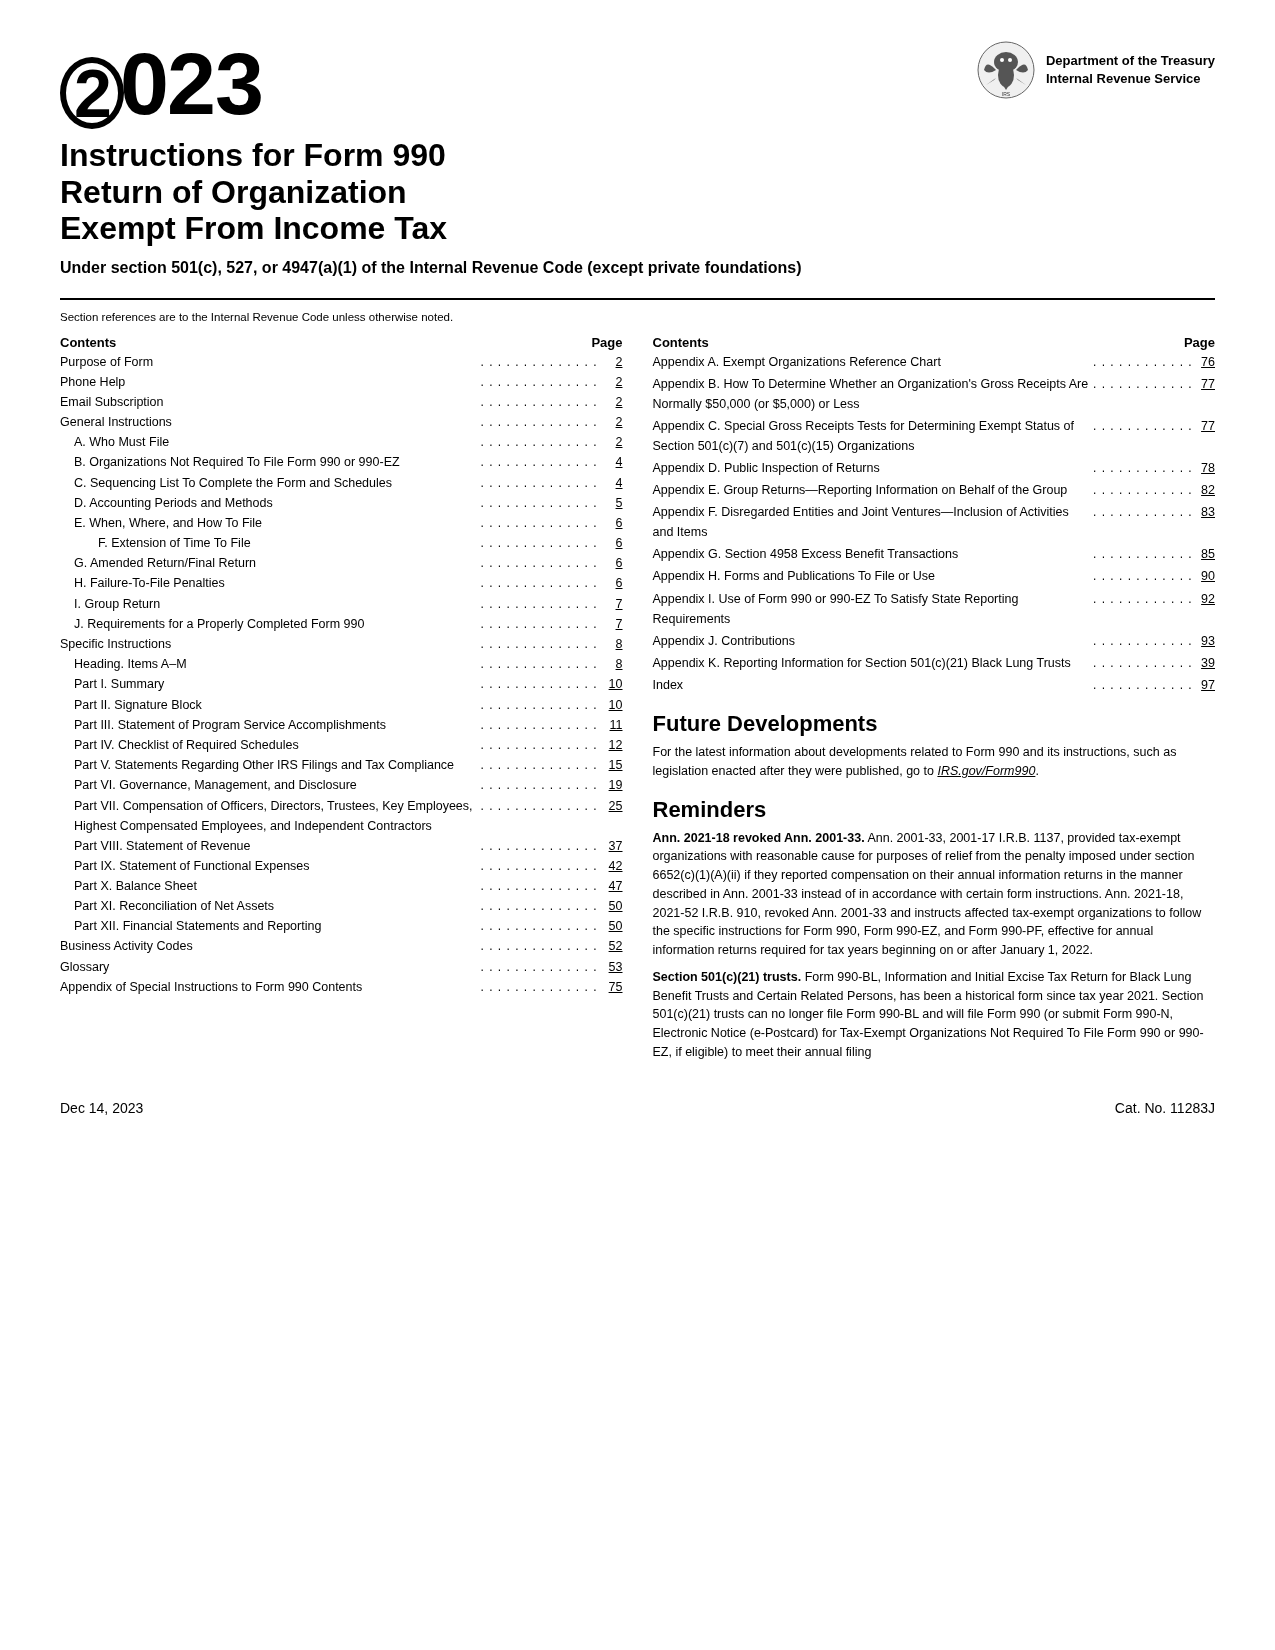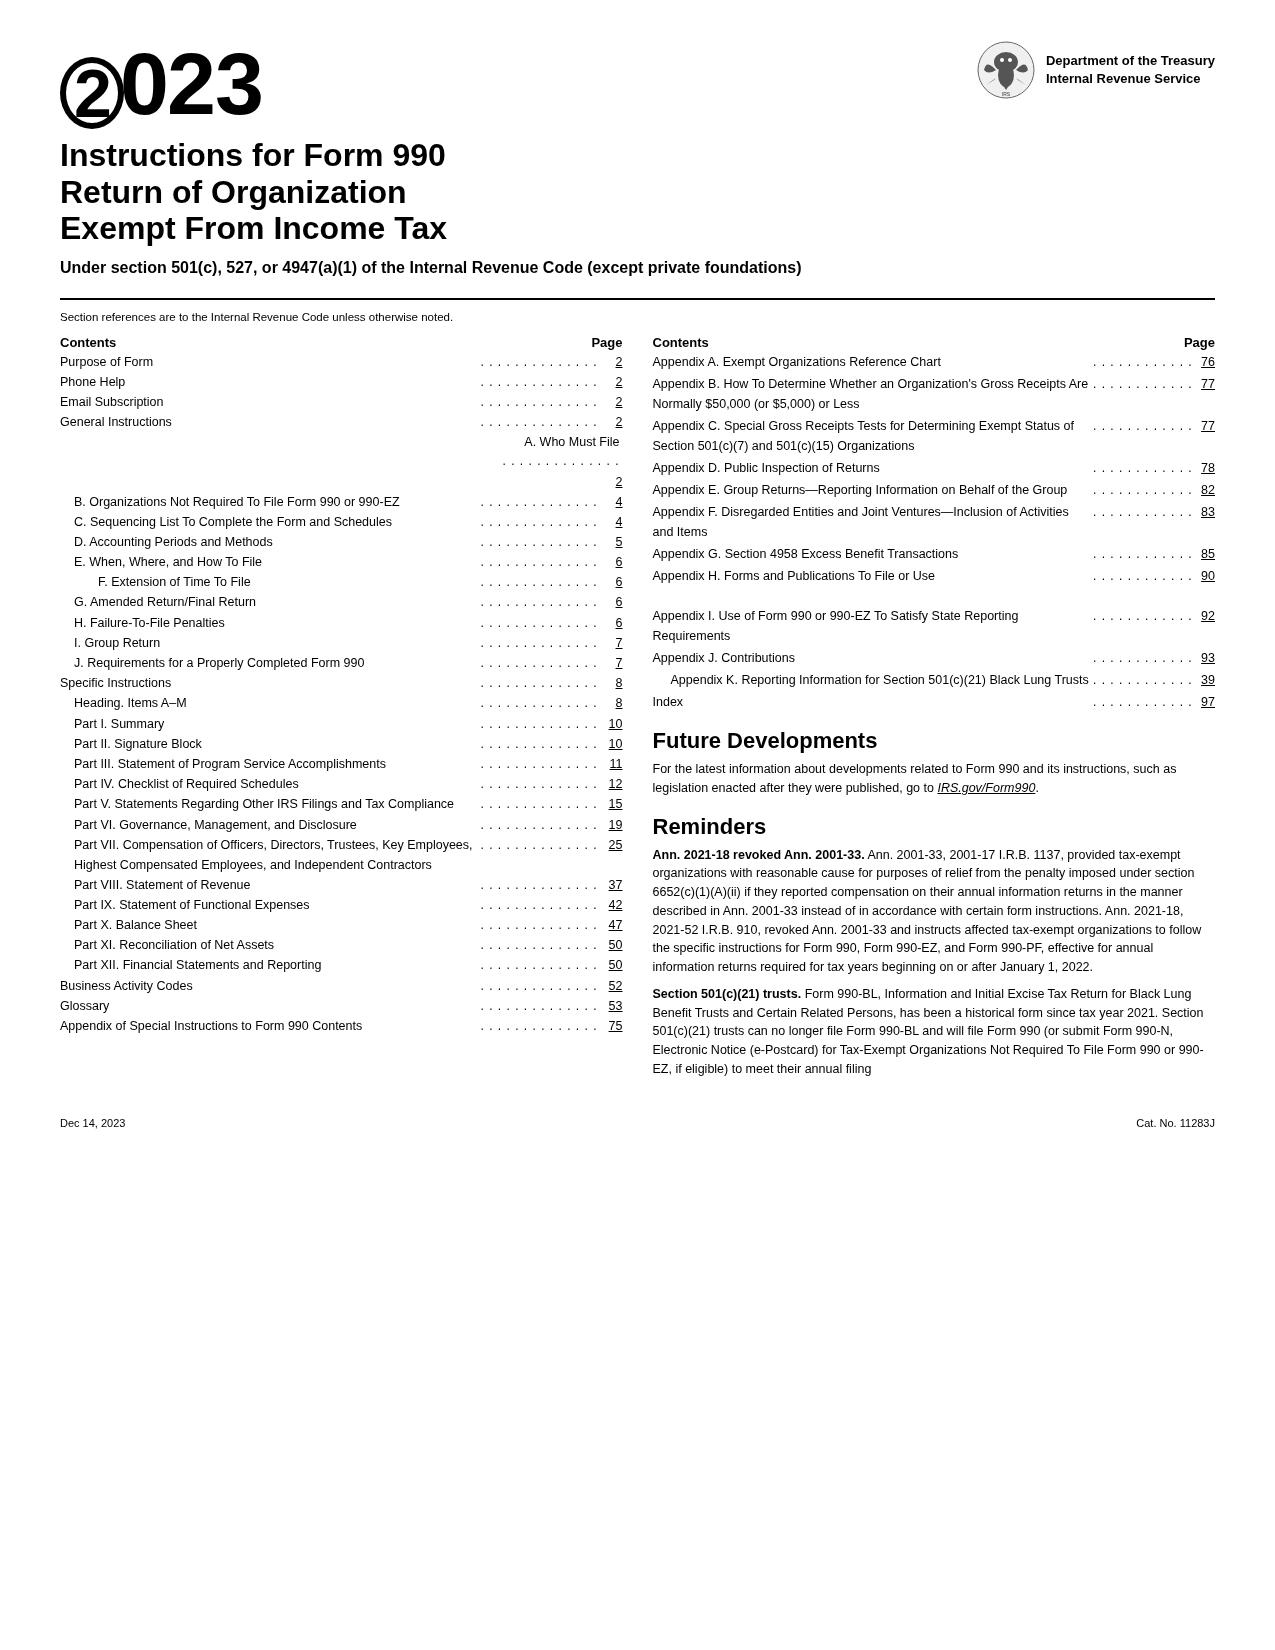--- a/index.html
+++ b/index.html
@@ -126,21 +126,21 @@
 
     .body-text a {
       color: #000;
       text-decoration: underline;
     }
 
     .footer-row {
       display: flex;
       justify-content: space-between;
       margin-top: 30px;
-      font-size: 11px;
+      font-size: 14px;
     }
   </style>
 </head>
 <body>
 
 <div class="header-area">
   <div>
     <div class="year-title">
       <span class="zero">2</span><span class="rest">0<span style="letter-spacing:-1px">23</span></span>
     </div>
@@ -203,21 +203,21 @@
         <div style="display: flex; justify-content: space-between; align-items: baseline; font-size: 12.5px; line-height: 1.6;">
           <span style="flex: 1 1 0%; padding-right: 3px; min-width: 0px;">Email Subscription</span>
           <span style="white-space: nowrap; overflow: hidden; max-width: 120px; letter-spacing: 1px; font-size: 12px;"> . . . . . . . . . . . . . . . . . . . . </span>
           <span style="text-decoration: underline; min-width: 20px; text-align: right; margin-left: 2px;">2</span>
         </div>
         <div style="display: flex; justify-content: space-between; align-items: baseline; font-size: 12.5px; line-height: 1.6;">
           <span style="flex: 1 1 0%; padding-right: 3px; min-width: 0px;">General Instructions</span>
           <span style="white-space: nowrap; overflow: hidden; max-width: 120px; letter-spacing: 1px; font-size: 12px;"> . . . . . . . . . . . . . . . . . . . . </span>
           <span style="text-decoration: underline; min-width: 20px; text-align: right; margin-left: 2px;">2</span>
         </div>
-        <div style="display: flex; justify-content: space-between; align-items: flex-end; font-size: 12.5px; line-height: 1.6; padding-left: 14px; flex-direction: column;">
+        <div style="display: flex; justify-content: space-between; align-items: center; font-size: 12.5px; line-height: 1.6; padding-left: 14px;">
           <span style="flex: 1 1 0%; padding-right: 3px; min-width: 0px;">A. Who Must File</span>
           <span style="white-space: nowrap; overflow: hidden; max-width: 120px; letter-spacing: 1px; font-size: 12px;"> . . . . . . . . . . . . . . . . . . . . </span>
           <span style="text-decoration: underline; min-width: 20px; text-align: right; margin-left: 2px;">2</span>
         </div>
         <div style="display: flex; justify-content: space-between; align-items: baseline; font-size: 12.5px; line-height: 1.6; padding-left: 14px;">
           <span style="flex: 1 1 0%; padding-right: 3px; min-width: 0px;">B. Organizations Not Required To File Form 990 or 990-EZ</span>
           <span style="white-space: nowrap; overflow: hidden; max-width: 120px; letter-spacing: 1px; font-size: 12px;"> . . . . . . . . . . . . . . . . . . . . </span>
           <span style="text-decoration: underline; min-width: 20px; text-align: right; margin-left: 2px;">4</span>
         </div>
         <div style="display: flex; justify-content: space-between; align-items: baseline; font-size: 12.5px; line-height: 1.6; padding-left: 14px;">
@@ -383,37 +383,37 @@
         <div style="display: flex; justify-content: space-between; align-items: baseline; font-size: 12.5px; line-height: 1.6; margin-bottom: 2px;">
           <span style="flex: 1 1 0%; padding-right: 3px; min-width: 0px;">Appendix F. Disregarded Entities and Joint Ventures—Inclusion of Activities and Items</span>
           <span style="white-space: nowrap; overflow: hidden; max-width: 100px; letter-spacing: 1px; font-size: 12px;"> . . . . . . . . . . . . . . . . . . </span>
           <span style="text-decoration: underline; min-width: 20px; text-align: right; margin-left: 2px;">83</span>
         </div>
         <div style="display: flex; justify-content: space-between; align-items: baseline; font-size: 12.5px; line-height: 1.6; margin-bottom: 2px;">
           <span style="flex: 1 1 0%; padding-right: 3px; min-width: 0px;">Appendix G. Section 4958 Excess Benefit Transactions</span>
           <span style="white-space: nowrap; overflow: hidden; max-width: 100px; letter-spacing: 1px; font-size: 12px;"> . . . . . . . . . . . . . . . . . . </span>
           <span style="text-decoration: underline; min-width: 20px; text-align: right; margin-left: 2px;">85</span>
         </div>
-        <div style="display: flex; justify-content: space-between; align-items: baseline; font-size: 12.5px; line-height: 1.6; margin-bottom: 19px;">
+        <div style="display: flex; justify-content: space-between; align-items: baseline; font-size: 12.5px; line-height: 1.6; margin-bottom: 2px;">
           <span style="flex: 1 1 0%; padding-right: 3px; min-width: 0px;">Appendix H. Forms and Publications To File or Use</span>
           <span style="white-space: nowrap; overflow: hidden; max-width: 100px; letter-spacing: 1px; font-size: 12px;"> . . . . . . . . . . . . . . . . . . </span>
           <span style="text-decoration: underline; min-width: 20px; text-align: right; margin-left: 2px;">90</span>
         </div>
         <div style="display: flex; justify-content: space-between; align-items: baseline; font-size: 12.5px; line-height: 1.6; margin-bottom: 2px;">
           <span style="flex: 1 1 0%; padding-right: 3px; min-width: 0px;">Appendix I. Use of Form 990 or 990-EZ To Satisfy State Reporting Requirements</span>
           <span style="white-space: nowrap; overflow: hidden; max-width: 100px; letter-spacing: 1px; font-size: 12px;"> . . . . . . . . . . . . . . . . . . </span>
           <span style="text-decoration: underline; min-width: 20px; text-align: right; margin-left: 2px;">92</span>
         </div>
         <div style="display: flex; justify-content: space-between; align-items: baseline; font-size: 12.5px; line-height: 1.6; margin-bottom: 2px;">
           <span style="flex: 1 1 0%; padding-right: 3px; min-width: 0px;">Appendix J. Contributions</span>
           <span style="white-space: nowrap; overflow: hidden; max-width: 100px; letter-spacing: 1px; font-size: 12px;"> . . . . . . . . . . . . . . . . . . </span>
           <span style="text-decoration: underline; min-width: 20px; text-align: right; margin-left: 2px;">93</span>
         </div>
         <div style="display: flex; justify-content: space-between; align-items: baseline; font-size: 12.5px; line-height: 1.6; margin-bottom: 2px;">
-          <span style="flex: 1 1 0%; padding-right: 3px; min-width: 0px; margin-left: 18px;">Appendix K. Reporting Information for Section 501(c)(21) Black Lung Trusts</span>
+          <span style="flex: 1 1 0%; padding-right: 3px; min-width: 0px;">Appendix K. Reporting Information for Section 501(c)(21) Black Lung Trusts</span>
           <span style="white-space: nowrap; overflow: hidden; max-width: 100px; letter-spacing: 1px; font-size: 12px;"> . . . . . . . . . . . . . . . . . . </span>
           <span style="text-decoration: underline; min-width: 20px; text-align: right; margin-left: 2px;">39</span>
         </div>
         <div style="display: flex; justify-content: space-between; align-items: baseline; font-size: 12.5px; line-height: 1.6; margin-bottom: 2px;">
           <span style="flex: 1 1 0%; padding-right: 3px; min-width: 0px;">Index</span>
           <span style="white-space: nowrap; overflow: hidden; max-width: 100px; letter-spacing: 1px; font-size: 12px;"> . . . . . . . . . . . . . . . . . . </span>
           <span style="text-decoration: underline; min-width: 20px; text-align: right; margin-left: 2px;">97</span>
         </div>
       </div>
 

